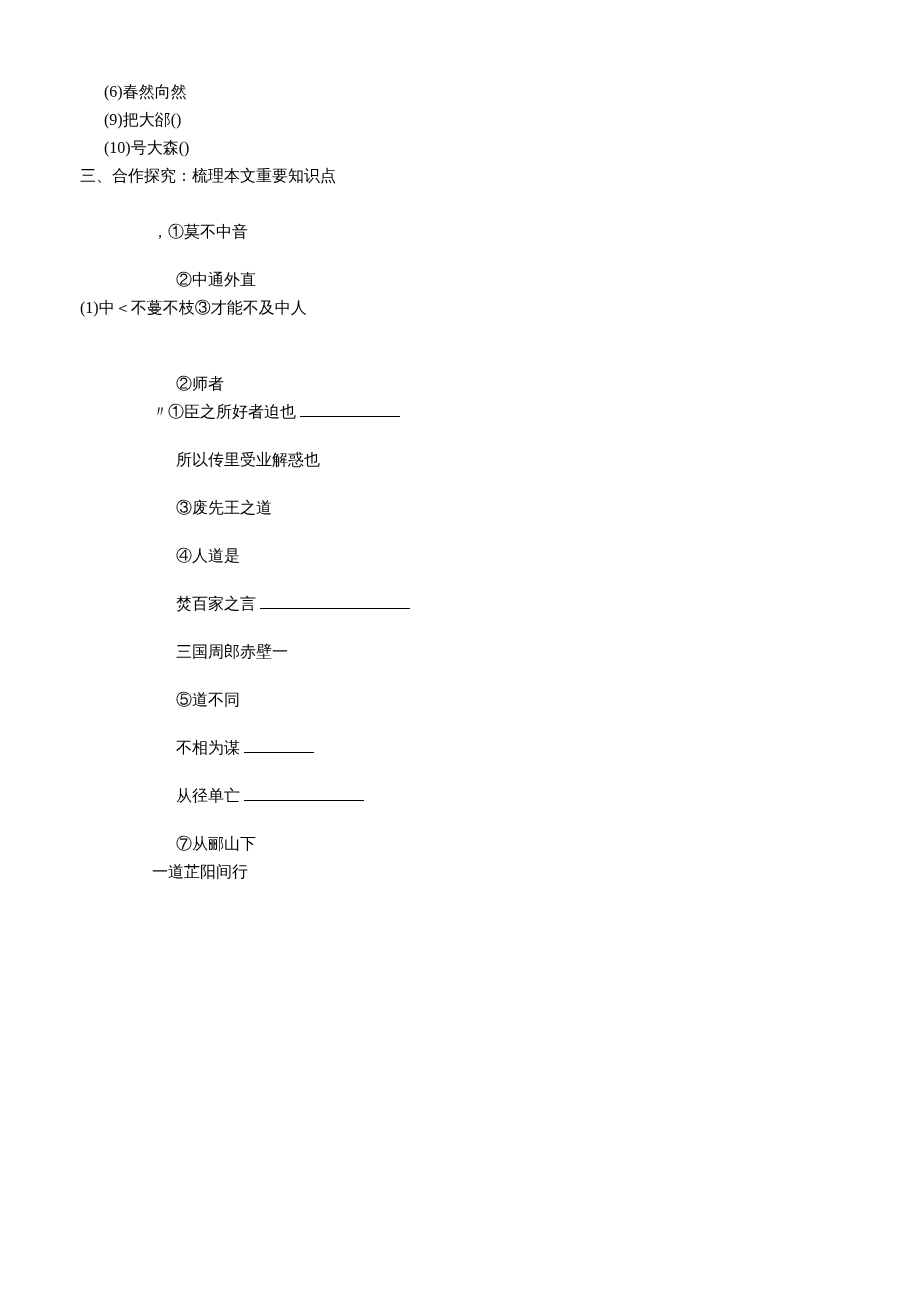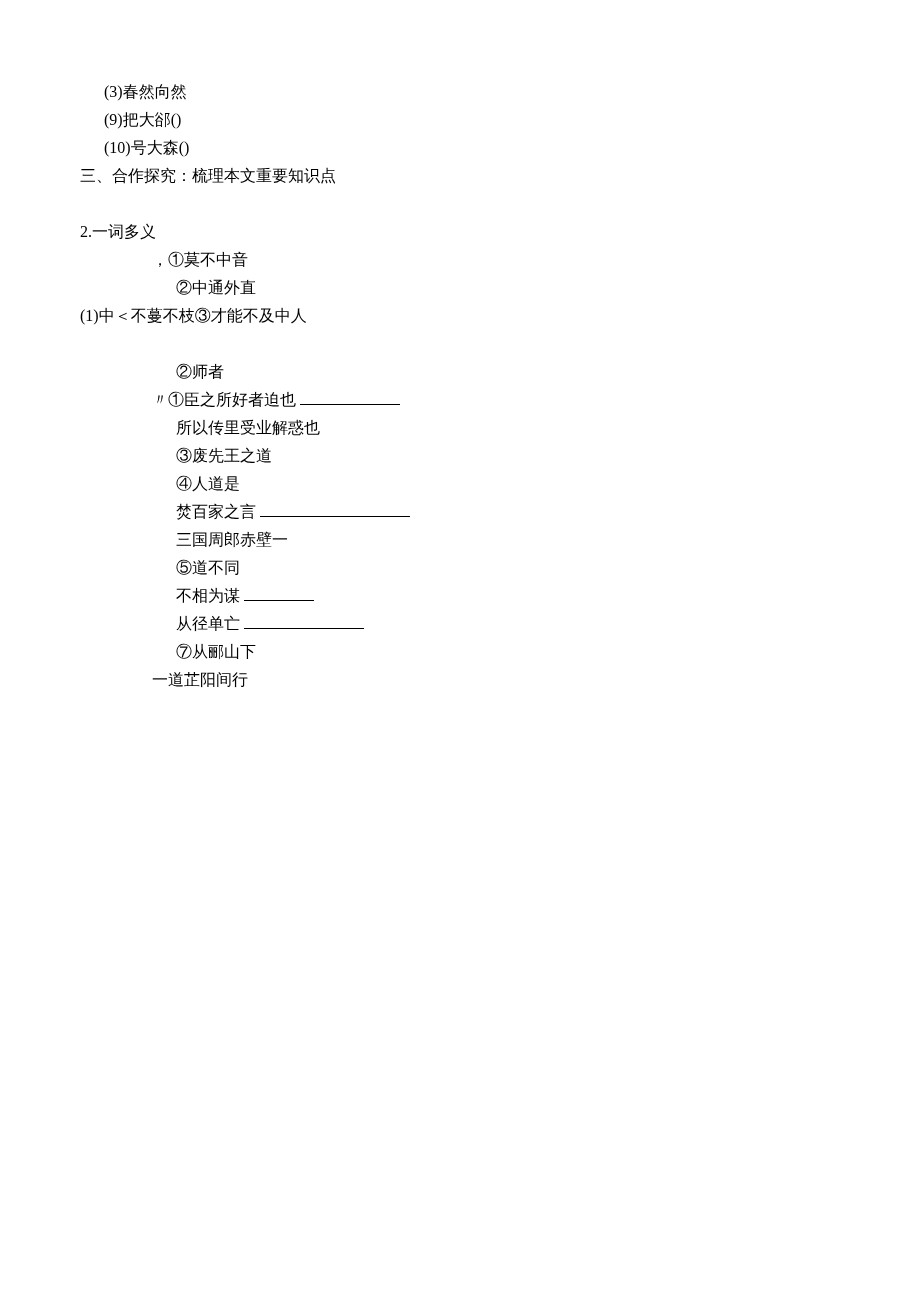--- a/index.html
+++ b/index.html
@@ -15,51 +15,50 @@
   .page {
     padding: 78px 80px 40px 80px;
     box-sizing: border-box;
     width: 920px;
   }
   .line {
     white-space: nowrap;
   }
   .indent-1 { padding-left: 24px; }
   .indent-3 { padding-left: 72px; }
-  .indent-4 { padding-left: 96px; }
+  .indent-4 { padding-left: 96px; margin-top: 20px; }
   .hl {
     background: #ffff00;
     display: inline-block;
   }
   .blank-underline {
     display: inline-block;
     border-bottom: 1px solid #000;
     vertical-align: baseline;
     height: 0.9em;
   }
   .w-short { width: 70px; }
   .w-mid   { width: 100px; }
   .w-long  { width: 120px; }
   .w-xlong { width: 150px; }
 </style>
 </head>
 <body>
 
 <div class="page">
 
-  <div class="line indent-1">(3)春然向然</div>
+  <div class="line indent-1">(6)春然向然</div>
   <div class="line indent-1">(9)把大郤()</div>
   <div class="line indent-1">(10)号大森()</div>
 
   <div class="line">三、合作探究：梳理本文重要知识点</div>
 
 
   <div class="line">&nbsp;</div>
 
-  <div class="line">2.一词多义</div>
 
   <div class="line indent-3">，①莫不中音</div>
   <div class="line indent-4">②中通外直</div>
   <div class="line">(1)中＜不蔓不枝③才能不及中人</div>
 
   <div class="line">&nbsp;</div>
 
   <div class="line indent-4">②师者</div>
   <div class="line indent-3">
     <span>〃①臣之所好者迫也</span>

